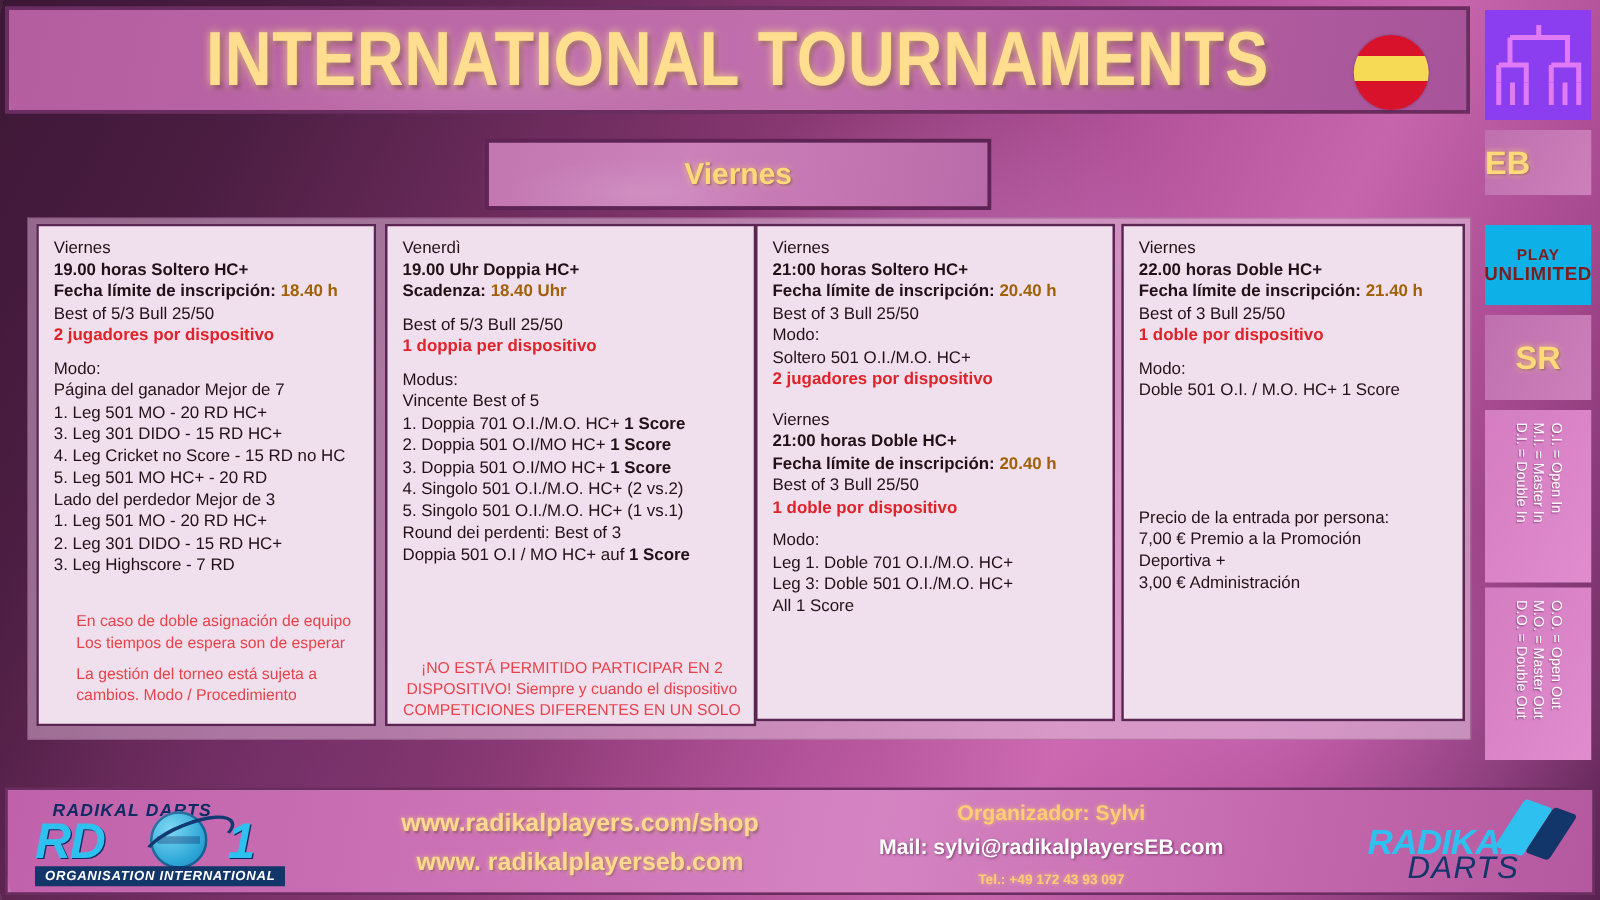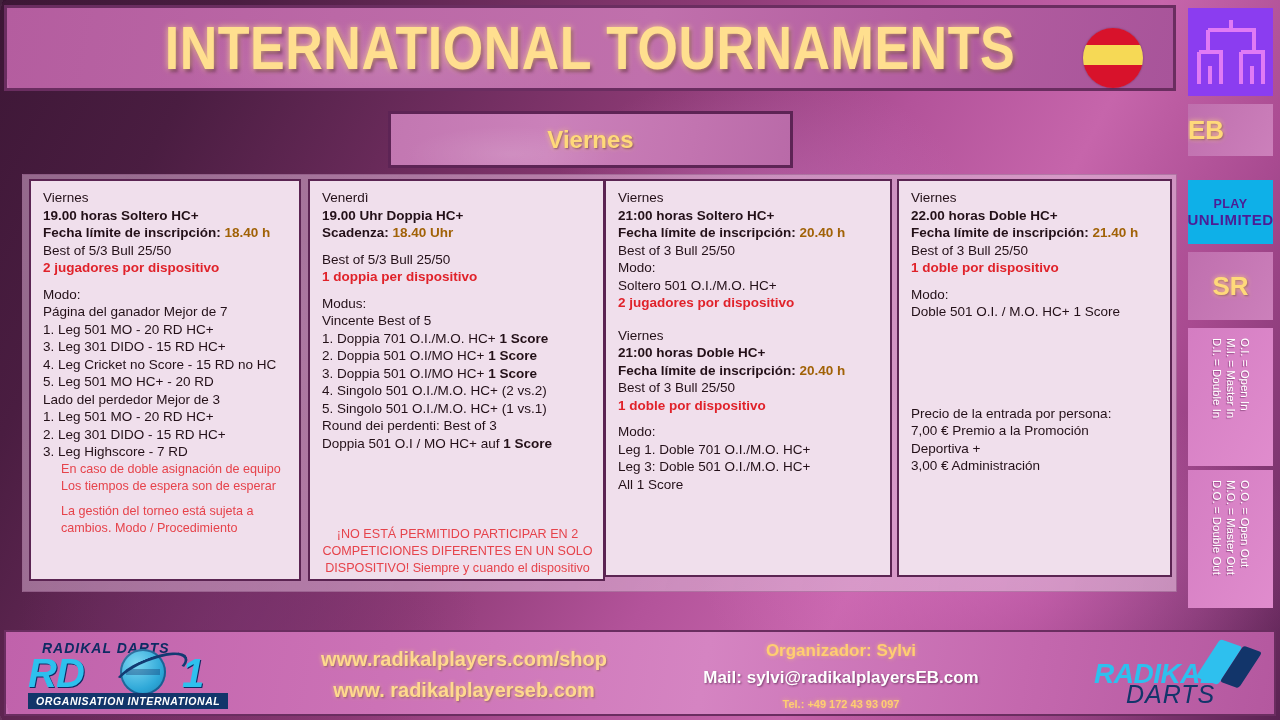--- a/index.html
+++ b/index.html
@@ -124,21 +124,21 @@
     background: linear-gradient(120deg,#bf6fae,#cc80bb);
     display: flex; align-items: center; justify-content: center; }
   #rail-legend1 { top: 328px; height: 138px;
     background: linear-gradient(120deg,#d47dc2,#e08ccd); }
   #rail-legend2 { top: 470px; height: 138px;
     background: linear-gradient(120deg,#d47dc2,#e08ccd); }
   .railtext {
     font-size: 26px; font-weight: bold; color: #ffd97a;
     text-shadow: 0 0 5px rgba(255,215,120,.85), 1px 1px 2px rgba(80,25,70,.6);
   }
-  .playtxt { color: #4c1d95; font-weight: bold; letter-spacing: .5px; }
+  .playtxt { color: #7f1d1d; font-weight: bold; letter-spacing: .5px; }
   .playtxt.t1 { font-size: 12.5px; }
   .playtxt.t2 { font-size: 15px; }
   .vlegend {
     position: absolute; inset: 0;
     display: flex; flex-direction: row-reverse; align-items: flex-start;
     justify-content: center; gap: 2px; padding-top: 10px;
   }
   .vlegend span {
     writing-mode: vertical-rl;
     font-size: 11.5px; color: #fff; white-space: nowrap;
@@ -256,21 +256,21 @@
       <div class="ln"><span class="u">Modo:</span></div>
       <div class="ln"><span class="u">Página del ganador Mejor de 7</span></div>
       <div class="ln">1. Leg 501  MO - 20  RD HC+</div>
       <div class="ln">3. Leg 301  DIDO - 15  RD HC+</div>
       <div class="ln">4. Leg Cricket no Score - 15 RD no HC</div>
       <div class="ln">5. Leg 501  MO HC+ - 20 RD</div>
       <div class="ln"><span class="u">Lado del perdedor Mejor de 3</span></div>
       <div class="ln">1. Leg 501  MO - 20  RD HC+</div>
       <div class="ln">2. Leg 301  DIDO - 15  RD HC+</div>
       <div class="ln">3. Leg Highscore - 7 RD</div>
-      <div class="note" style="">
+      <div class="note" style="margin-top: 28px;">
         <div>En caso de doble  asignación de equipo</div>
         <div>Los tiempos de espera son de esperar</div>
         <div style="margin-top: 8px;">La gestión del torneo está sujeta a</div>
         <div>cambios. Modo / Procedimiento</div>
       </div>
     </div>
   <div class="panel" id="panel2">
       <div class="ln"><span class="u">Venerdì</span></div>
       <div class="ln b">19.00  Uhr Doppia HC+</div>
       <div class="ln b">Scadenza:<span class="red-i"> 18.40  Uhr</span></div>
@@ -282,22 +282,22 @@
       <div class="ln"><span class="u">Vincente Best of 5</span></div>
       <div class="ln">1. Doppia 701  O.I./M.O. HC+<span class="b" style="font-weight: bold;"> 1 Score</span></div>
       <div class="ln">2. Doppia 501  O.I/MO HC+<span class="b" style="font-weight: bold;"> 1 Score</span></div>
       <div class="ln">3. Doppia 501  O.I/MO HC+<span class="b" style="font-weight: bold;"> 1 Score</span></div>
       <div class="ln">4. Singolo 501 O.I./M.O. HC+ (2 vs.2)</div>
       <div class="ln">5. Singolo 501 O.I./M.O. HC+ (1 vs.1)</div>
       <div class="ln"><span class="u">Round dei perdenti: Best of 3</span></div>
       <div class="ln">Doppia 501 O.I / MO HC+ auf<span class="b" style="font-weight: bold;"> 1 Score</span></div>
       <div class="note c" style="margin-top: 74px;">
         <div>¡NO ESTÁ PERMITIDO PARTICIPAR EN 2</div>
+        <div>DISPOSITIVO! Siempre  y cuando el dispositivo</div>
         <div>COMPETICIONES DIFERENTES EN UN SOLO</div>
-        <div>DISPOSITIVO! Siempre  y cuando el dispositivo</div>
         <div>siga ocupado  por otra competencia.</div>
       </div>
     </div>
   <div class="panel" id="panel3">
       <div class="ln"><span class="u">Viernes</span></div>
       <div class="ln b">21:00  horas  Soltero HC+</div>
       <div class="ln b">Fecha límite de inscripción:<span class="red-i"> 20.40  h</span></div>
       <div class="ln">Best of 3     Bull 25/50</div>
       <div class="ln"><span class="u">Modo:</span></div>
       <div class="ln">Soltero 501 O.I./M.O. HC+</div>

